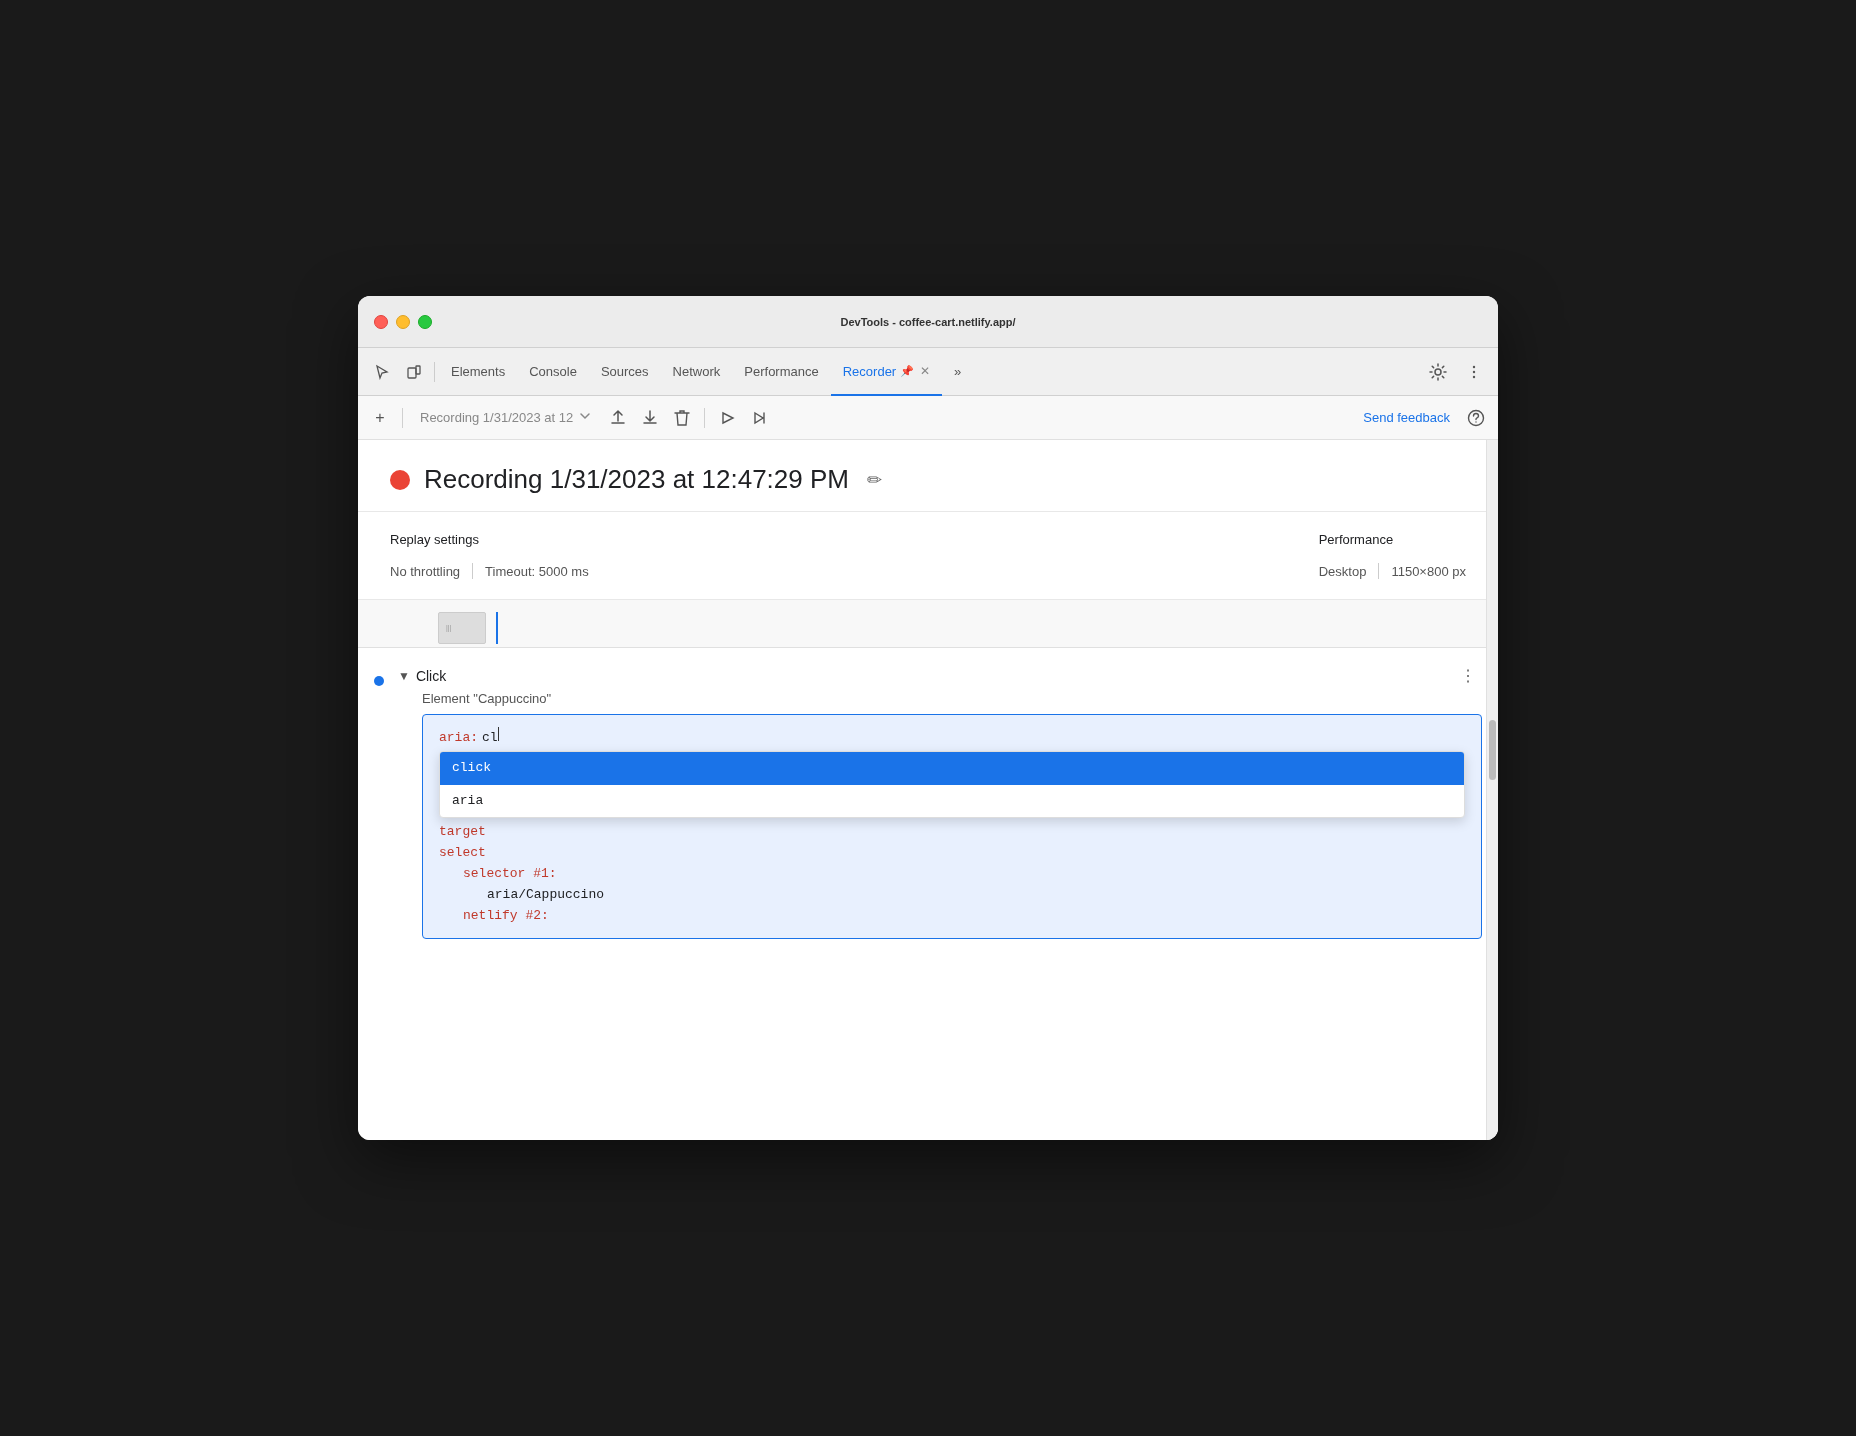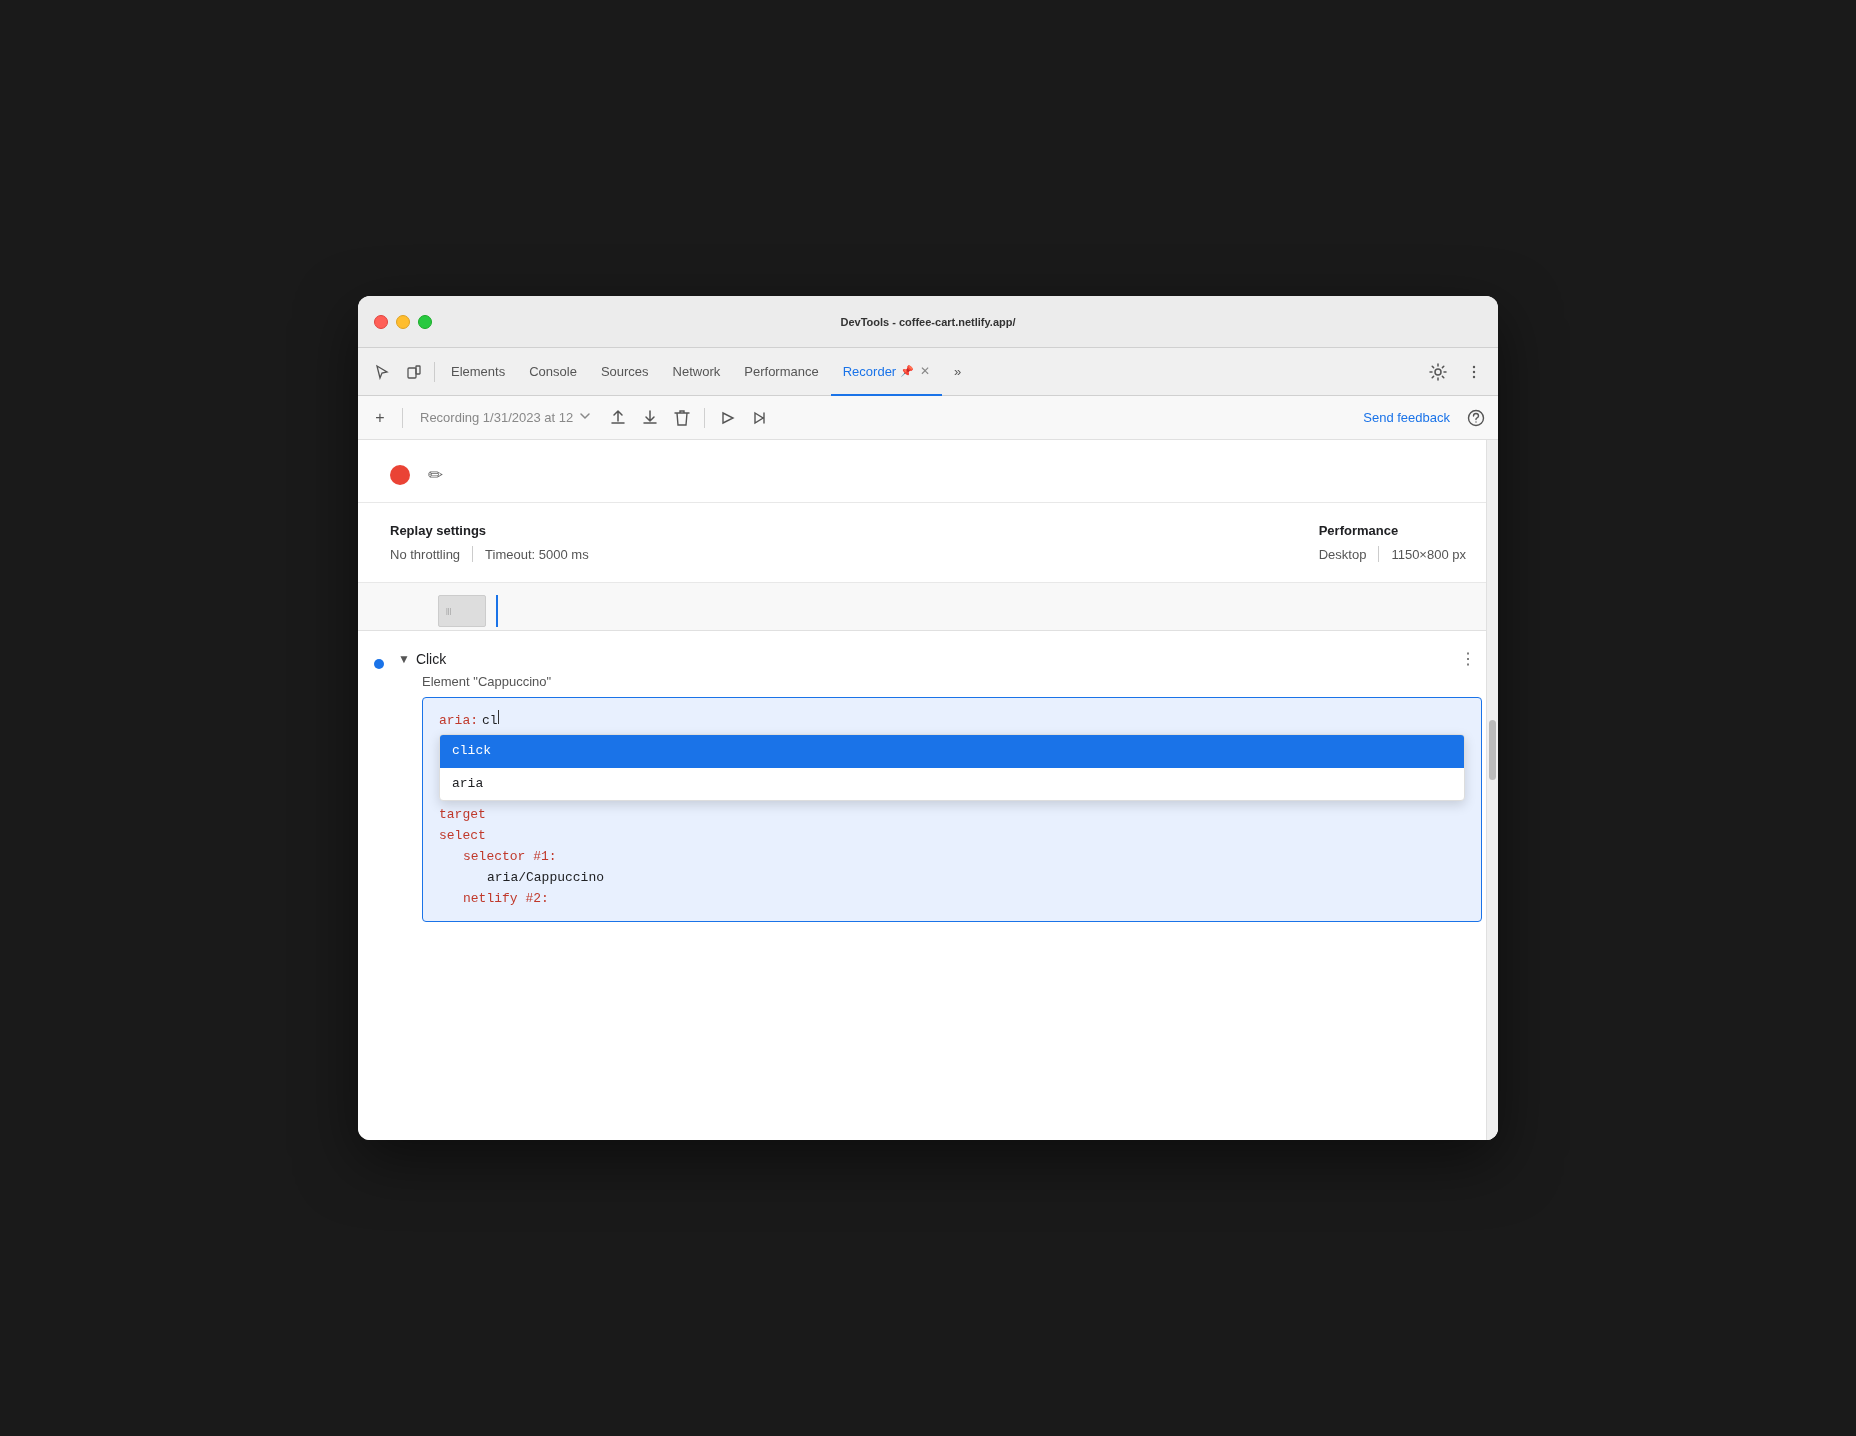--- a/index.html
+++ b/index.html
@@ -189,23 +189,23 @@
     
     .replay-settings {
       display: flex;
       justify-content: space-between;
       padding: 20px 32px;
       border-bottom: 1px solid #e8e8e8;
     }
     .settings-group {}
     .settings-label {
       font-size: 13px;
-      font-weight: 700;
+      font-weight: 400;
       color: #202124;
-      margin-bottom: 8px;
+      margin-bottom: 16px;
     }
     .settings-value {
       font-size: 13px;
       color: #555;
       display: flex;
       align-items: center;
       gap: 0;
     }
     .settings-divider {
       width: 1px;
@@ -512,20 +512,21 @@
         <circle cx="9" cy="13" r="0.7" fill="#555"></circle>
       </svg>
     </div>
   </div>
 
   <div class="content-wrapper">
     <div class="devtools-content">
 
       <div class="recording-header">
         <div class="rec-dot"></div>
+        <span class="rec-title">Recording 1/31/2023 at 12:47:29 PM</span>
         <span class="edit-icon">✏</span>
       </div>
 
       <div class="replay-settings">
         <div class="settings-group">
           <div class="settings-label">Replay settings</div>
           <div class="settings-value">
             <span>No throttling</span>
             <span class="settings-divider"></span>
             <span>Timeout: 5000 ms</span>

